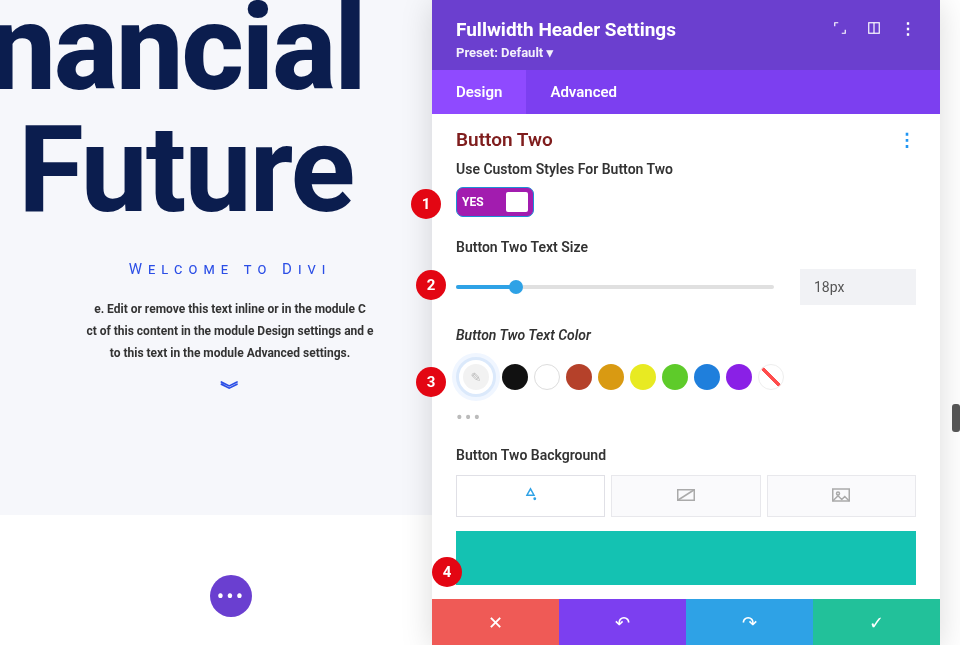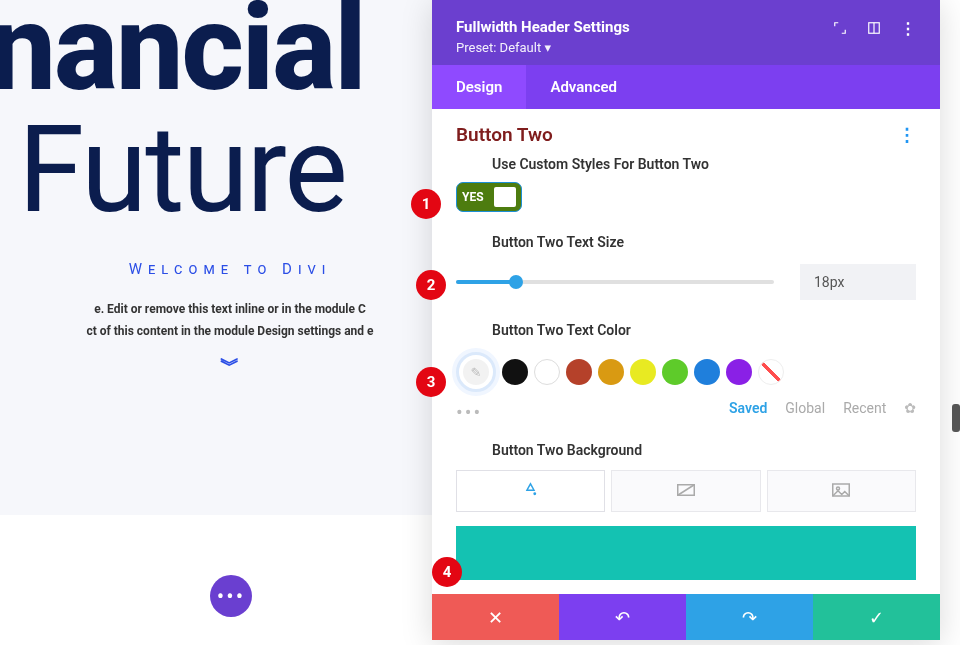--- a/index.html
+++ b/index.html
@@ -26,21 +26,21 @@
     font-weight: 800;
     color: #0b1d4e;
     line-height: 1;
     letter-spacing: -2px;
     white-space: nowrap;
     margin-left: -52px;
     margin-top: -12px;
   }
   .preview-hero-text2 {
     font-size: 120px;
-    font-weight: 400;
+    font-weight: 700;
     color: #0b1d4e;
     line-height: 1.1;
     letter-spacing: -2px;
     white-space: nowrap;
     margin-left: 8px;
     margin-top: -4px;
   }
   .welcome {
     text-align: center;
     color: #2b4ee6;
@@ -114,22 +114,22 @@
     box-shadow: 0 4px 30px rgba(0,0,0,0.15);
   }
   .panel-header {
     background: #6b3fcf;
     color: #fff;
     padding: 18px 24px 10px 24px;
     display: flex;
     align-items: flex-start;
     justify-content: space-between;
   }
-  .panel-title { font-size: 15px; font-weight: 700; }
-  .panel-sub { font-size: 13px; font-weight: 400; opacity: 0.92; margin-top: 4px; }
+  .panel-title { font-size: 19px; font-weight: 700; }
+  .panel-sub { font-size: 13px; font-weight: 700; opacity: 0.92; margin-top: 4px; }
   .panel-icons { display: flex; gap: 18px; align-items: center; margin-top: 2px; }
   .panel-icons .ic { width: 16px; height: 16px; display: inline-flex; align-items:center; justify-content:center; cursor:pointer; }
 
   .panel-tabs {
     background: #7c3ff0;
     display: flex;
   }
   .tab {
     padding: 13px 24px;
     color: #fff;
@@ -159,26 +159,25 @@
     font-size: 18px;
     cursor: pointer;
     font-weight: 700;
   }
 
   .field-label {
     font-size: 14px;
     font-weight: 600;
     color: #333;
     margin-top: 10px;
-    margin-left: 36px;
   }
   .toggle {
     margin-top: 10px;
-    width: 66px; height: 30px;
-    background: #4d7c0f;
+    width: 78px; height: 30px;
+    background: #a21caf;
     border-radius: 7px;
     display: flex;
     align-items: center;
     padding: 0 5px;
     cursor: pointer;
     justify-content: space-between;
     border: 1px solid #1d8fd6;
   }
   .toggle .txt { color: #fff; font-size: 12px; font-weight: 700; }
   .toggle .knob { width: 22px; height: 20px; background: #fff; border-radius: 2px; }
@@ -335,20 +334,21 @@
 </head>
 <body>
 
 <div class="preview">
   <div class="preview-hero-text">inancial</div>
   <div class="preview-hero-text2">Future</div>
   <div class="welcome">Welcome to Divi</div>
   <div class="body-copy">
     <div>e. Edit or remove this text inline or in the module C</div>
     <div>ct of this content in the module Design settings and e</div>
+    <div>to this text in the module Advanced settings.</div>
   </div>
   <div class="chev-down">
     <div>︾</div>
   </div>
   <div class="white-strip"></div>
   <div class="fab">
     <span>•••</span>
   </div>
 </div>
 
@@ -398,45 +398,39 @@
 
     <div class="field-label" style="margin-top:22px;">Button Two Text Size</div>
     <div class="slider-row">
       <div class="slider">
         <div class="fill"></div>
         <div class="thumb"></div>
       </div>
       <div class="size-val">18px</div>
     </div>
 
-    <div class="field-label" style="margin-top:22px;">Button Two Text Color</div>
+    <div class="field-label" style="margin-top:22px;font-style:italic;">Button Two Text Color</div>
     <div class="swatches">
       <div class="swatch-ring">
         <div class="inner">
             <span>✎</span>
           </div>
       </div>
       <div class="swatch" style="background:#111111"></div>
       <div class="swatch" style="background:#ffffff;border:1px solid #ddd"></div>
       <div class="swatch" style="background:#b5412a"></div>
       <div class="swatch" style="background:#d99a12"></div>
       <div class="swatch" style="background:#e8ea22"></div>
       <div class="swatch" style="background:#5ecb2a"></div>
       <div class="swatch" style="background:#1f7fdc"></div>
       <div class="swatch" style="background:#8a20e6"></div>
       <div class="swatch" style="background:linear-gradient(45deg,#fff 45%,#ff4d4d 45%,#ff4d4d 55%,#fff 55%);border:1px solid #eee"></div>
     </div>
     <div>
       <span class="ellipsis-dots">•••</span>
-      <div class="filter-row">
-        <span class="f active">Saved</span>
-        <span class="f">Global</span>
-        <span class="f">Recent</span>
-        <span class="gear">✿</span>
-      </div>
     </div>
 
     <div class="field-label" style="margin-top:18px;clear:both;">Button Two Background</div>
     <div class="bg-tabs">
       <div class="bg-tab active">
         <span>
           <svg width="17" height="17" viewBox="0 0 24 24" fill="none" stroke="#2ea2e6" stroke-width="2">
               <path d="M7 13l5-9 5 9z"></path>
               <circle cx="18" cy="18" r="2" fill="#2ea2e6" stroke="none"></circle>
             </svg>

